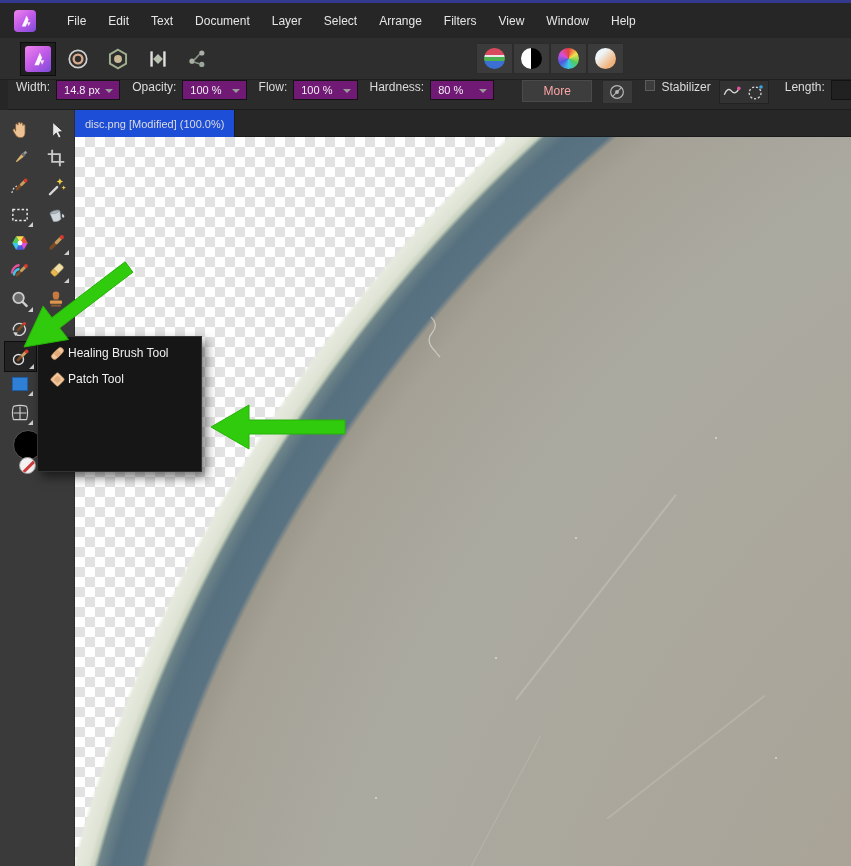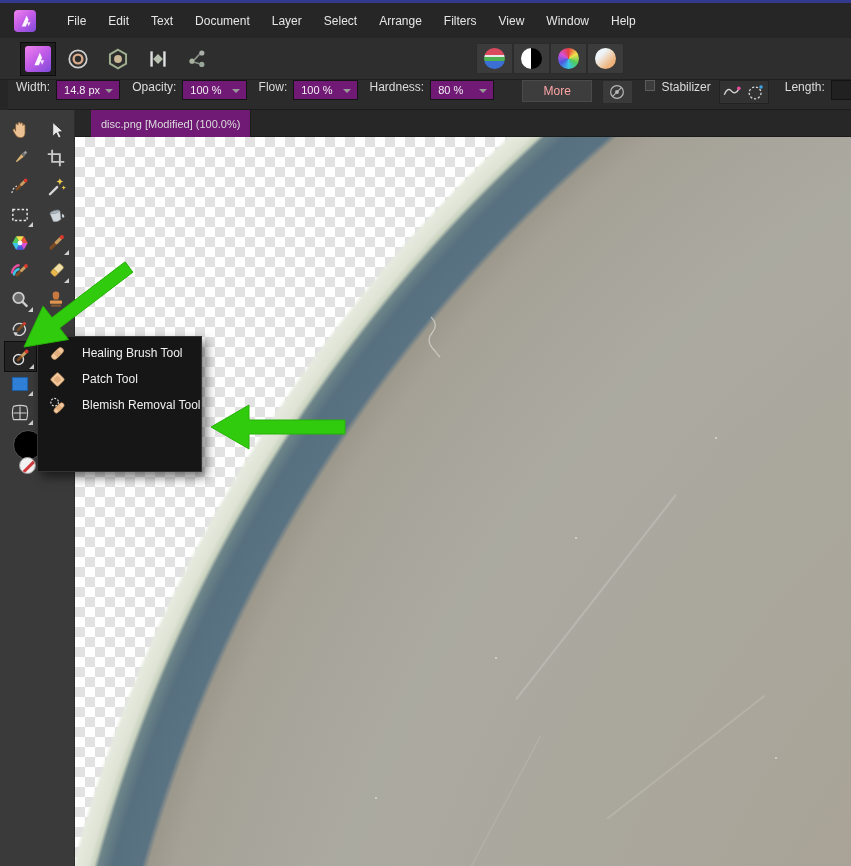--- a/index.html
+++ b/index.html
@@ -49,21 +49,21 @@
   #stab-check { margin-left:12px; width:11px; height:11px; background:#3c3c3c; border:1px solid #5c5c5c; }
   #stab-label { margin-left:6px; }
   #stab-box { margin-left:8px; display:flex; background:#323232; border:1px solid #222; }
   .stab-cell { width:24px; height:22px; display:flex; align-items:center; justify-content:center; }
   #length-label { margin-left:16px; }
   #length-field { width:30px; height:20px; background:#212121; border:1px solid #131313; }
 
   
   #tabbar { position:absolute; left:75px; top:110px; width:776px; height:27px; background:#272727;
     border-bottom:1px solid #1b1b1b; }
-  #doc-tab { position:absolute; left:16px; top:0; width:160px; height:27px; background:#701a75;
+  #doc-tab { position:absolute; left:0; top:0; width:160px; height:27px; background:#1d4ed8;
     border-right:1px solid #1b1b1b; color:#dcdcdc; font-size:11px; display:flex;
     align-items:center; padding-left:10px; }
 
   
   #toolpanel { position:absolute; left:0; top:110px; width:75px; height:756px; background:#3a3a3a;
     border-right:1px solid #2d2d2d; z-index:2; }
   .tool { position:absolute; width:30px; height:28px; display:flex; align-items:center;
     justify-content:center; }
   .tool.selected { background:#232323; border:1px solid #0e0e0e; width:33px; height:31px; }
   .fly::after { content:""; position:absolute; right:2px; bottom:2px; width:0; height:0;
@@ -89,21 +89,21 @@
       #dfe3d5 1524px, #e6eade 1536px, rgba(230,234,222,0) 1540px); }
   .scratch { position:absolute; background:rgba(255,255,255,0.28); }
   .speck { position:absolute; width:2px; height:2px; border-radius:50%; background:rgba(255,255,255,0.55); }
 
   
   #flyout { position:absolute; left:37px; top:336px; width:165px; height:136px; background:#161616;
     border:1px solid #333; box-shadow:4px 5px 10px rgba(0,0,0,0.55); z-index:10; padding-top:3px; }
   .fly-row { height:26px; display:flex; align-items:center; color:#f0f0f0; font-size:12px; }
   .fly-row.highlighted { background:#6b6b6b; }
   .fly-icon { width:20px; margin-left:9px; display:flex; justify-content:center; }
-  .fly-label { margin-left:15px; }
+  .fly-label { margin-left:1px; }
 
   
   #arrows { position:absolute; left:0; top:0; width:851px; height:866px; z-index:20;
     pointer-events:none; }
 </style>
 </head>
 <body>
 
 <div id="app">
 
@@ -404,32 +404,20 @@
       <span class="fly-icon">
         <svg width="19" height="19" viewBox="0 0 20 20">
             <g transform="rotate(45 10 10)">
               <rect x="4.5" y="4.5" width="11" height="11" rx="2" fill="#f2c79b" stroke="#c89767" stroke-width="0.7"></rect>
               <rect x="7" y="7" width="6" height="6" rx="1" fill="#e2ad7d"></rect>
             </g>
           </svg>
       </span>
       <span class="fly-label">Patch Tool</span>
     </div>
-    <div class="fly-row">
-      <span class="fly-icon">
-        <svg width="19" height="19" viewBox="0 0 20 20">
-            <circle cx="7" cy="6.5" r="4" fill="none" stroke="#e6e6e6" stroke-width="1.2" stroke-dasharray="2 1.6"></circle>
-            <g transform="rotate(-45 11.5 12.5)">
-              <rect x="5" y="10" width="13" height="5.2" rx="2.6" fill="#f2c79b" stroke="#c89767" stroke-width="0.6"></rect>
-              <rect x="8.9" y="10" width="5.2" height="5.2" fill="#e2ad7d"></rect>
-            </g>
-          </svg>
-      </span>
-      <span class="fly-label">Blemish Removal Tool</span>
-    </div>
   </div>
 
   <svg id="arrows">
     <polygon points="24,347 43.1,306.1 51.9,317.6 125.1,261.8 132.9,272.2 59.7,328 68.5,339.5" fill="#2fcb0c" stroke="#27b208" stroke-width="1"></polygon>
     <polygon points="211,427 249,405 249,420 345,420 345,434 249,434 249,449" fill="#2fcb0c" stroke="#27b208" stroke-width="1"></polygon>
   </svg>
 
 </div>
 
 </body></html>

